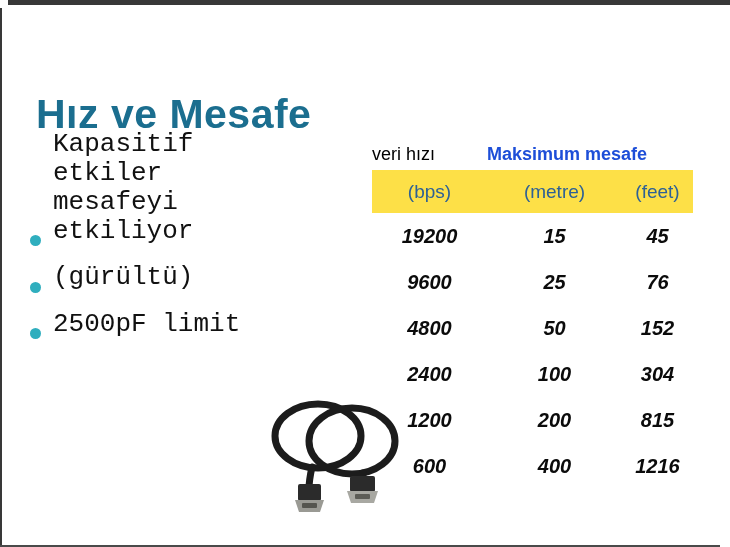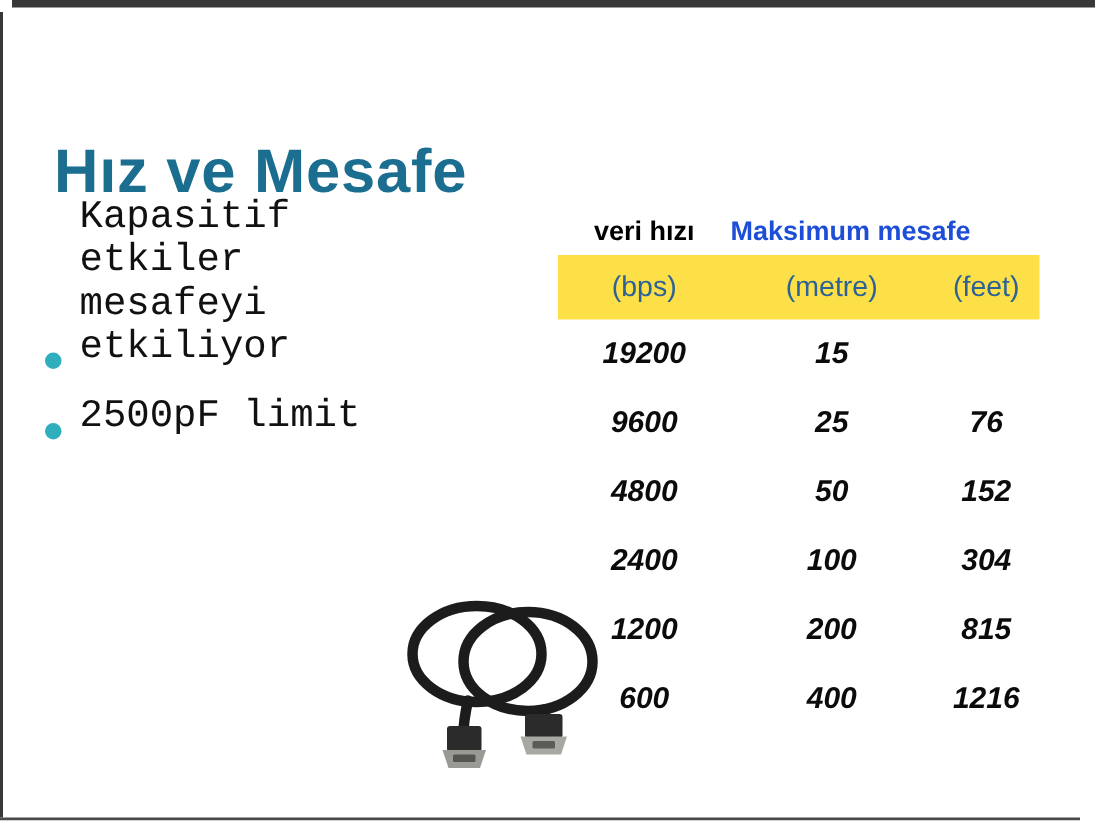--- a/index.html
+++ b/index.html
@@ -68,22 +68,22 @@
     left: 372px; top: 138px;
     width: 321px;
   }
   .head-row {
     display: flex;
     height: 32px;
     align-items: center;
   }
   .head-col1 {
     width: 115px;
-    text-align: center;
-    font-weight: bold;
+    text-align: left;
+    font-weight: normal;
     font-size: 18px;
     color: #000000;
   }
   .head-col23 {
     width: 206px;
     text-align: left;
     font-weight: bold;
     font-size: 18px;
     color: #1d4ed8;
   }
@@ -126,20 +126,24 @@
   <div class="frame-top"></div>
   <div class="frame-left"></div>
   <div class="frame-bottom"></div>
 
   <h1 class="title">Hız ve Mesafe</h1>
 
   <ul class="bullets">
     <li>
       <span class="bullet-dot"></span>
       <span>Kapasitif etkiler mesafeyi etkiliyor</span>
+    </li>
+    <li>
+      <span class="bullet-dot"></span>
+      <span>(gürültü)</span>
     </li>
     <li>
       <span class="bullet-dot"></span>
       <span>2500pF limit</span>
     </li>
   </ul>
 
   <div class="rs-table">
     <div class="head-row">
       <div class="head-col1">veri hızı</div>
@@ -147,20 +151,21 @@
     </div>
     <div class="units-band">
       <span>(bps)</span>
       <span>(metre)</span>
       <span>(feet)</span>
     </div>
     <div class="body-rows">
       <div class="trow">
         <span>19200</span>
         <span>15</span>
+        <span>45</span>
       </div>
       <div class="trow">
         <span>9600</span>
         <span>25</span>
         <span>76</span>
       </div>
       <div class="trow">
         <span>4800</span>
         <span>50</span>
         <span>152</span>

